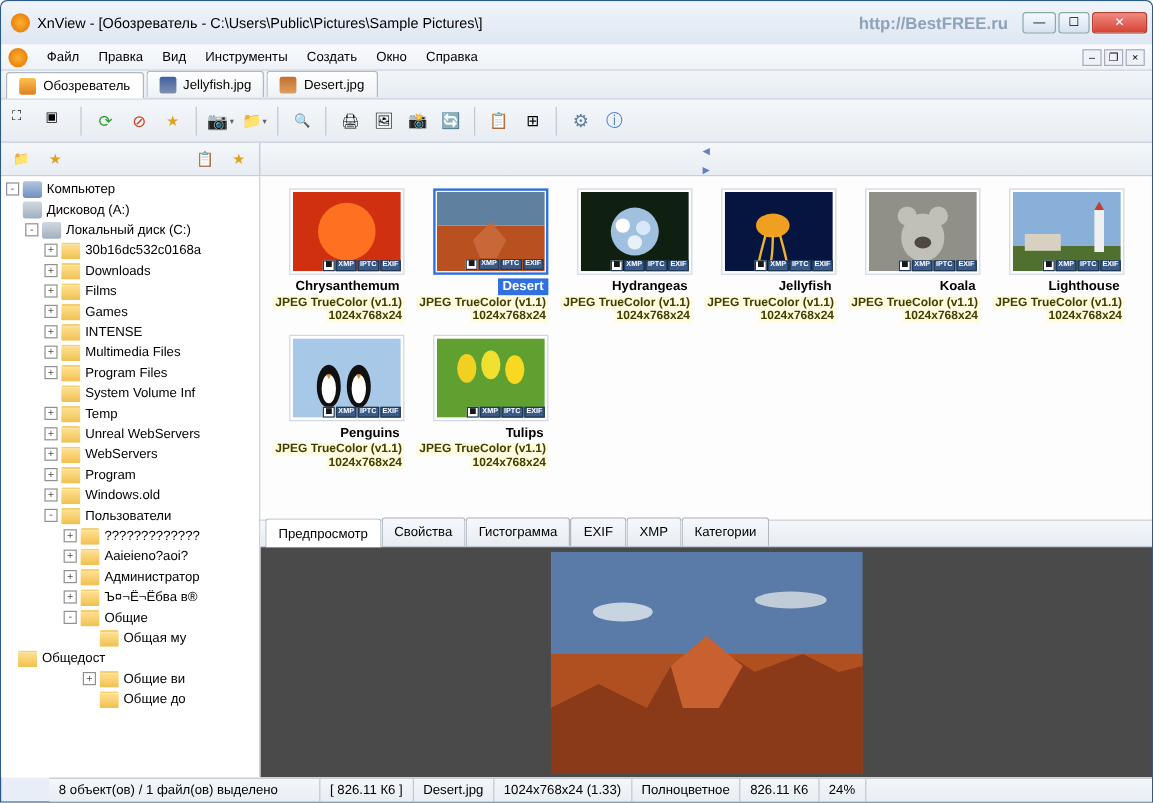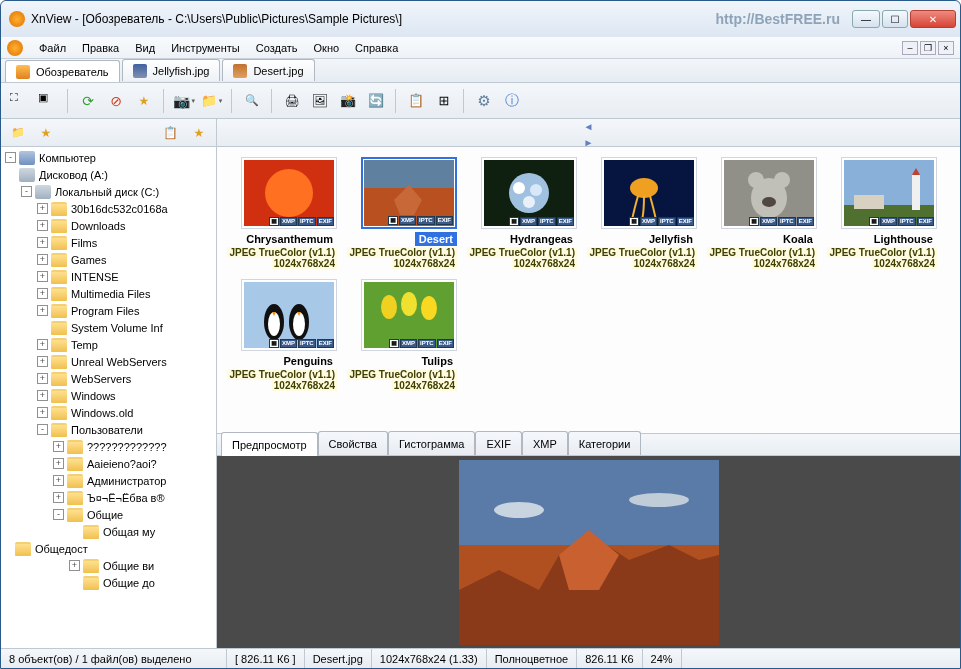--- a/index.html
+++ b/index.html
@@ -66,21 +66,21 @@
 .thumb .meta1 { font-size: 10px; background: #fffbe0; color: #404000; padding: 0 2px; margin-top: 1px; }
 .thumb .meta2 { font-size: 10px; background: #fffbe0; color: #404000; padding: 0 2px; }
 
 .previewpane { height: 215px; border-top: 1px solid #c0c8d2; display: flex; flex-direction: column; }
 .ptabs { height: 22px; background: linear-gradient(#f4f7fa,#e8edf3); display: flex; align-items: flex-end; padding: 0 4px; border-bottom: 1px solid #c0c8d2; }
 .ptab { height: 24px; padding: 0 10px; border: 1px solid #b0b8c2; border-bottom: none; background: linear-gradient(#f5f8fb,#e8ecf2); border-radius: 3px 3px 0 0; margin-right: 0; display: flex; align-items: center; font-size: 11px; }
 .ptab.active { background: #fff; position: relative; top: 1px; }
 .preview { flex: 1; background: #4a4a4a; display: flex; align-items: center; justify-content: center; overflow: hidden; }
 .preview .pimg { width: 260px; height: 185px; }
 
-.status { height: 20px; background: linear-gradient(#f4f7fa,#e8edf3); border-top: 1px solid #c0c8d2; display: flex; align-items: flex-end; font-size: 11px; }
+.status { height: 20px; background: linear-gradient(#f4f7fa,#e8edf3); border-top: 1px solid #c0c8d2; display: flex; align-items: flex-end; font-size: 11px; margin-left: 40px; }
 .status .cell { padding: 0 8px; border-right: 1px solid #c0c8d2; height: 100%; display: flex; align-items: center; }
 
 
 .g-arrow-l::before{content:"◄";color:#6080c0;font-size:10px;}
 .g-arrow-r::before{content:"►";color:#6080c0;font-size:10px;}
 .g-starf::before{content:"★";color:#e0a020;font-size:12px;}
 .g-refresh::before{content:"⟳";color:#30a030;font-size:14px;}
 .g-gear::before{content:"⚙";color:#6080a0;font-size:15px;}
 .g-info::before{content:"ⓘ";color:#5080d0;font-size:14px;}
 .g-find::before{content:"🔍";font-size:11px;}
@@ -294,21 +294,21 @@
           <div class="tlabel">Unreal WebServers</div>
         </div>
         <div class="tnode" style="padding-left: 36px;">
           <div class="texp">+</div>
           <div class="tico2 folder"></div>
           <div class="tlabel">WebServers</div>
         </div>
         <div class="tnode" style="padding-left: 36px;">
           <div class="texp">+</div>
           <div class="tico2 folder"></div>
-          <div class="tlabel">Windows</div>
+          <div class="tlabel">Program</div>
         </div>
         <div class="tnode" style="padding-left: 36px;">
           <div class="texp">+</div>
           <div class="tico2 folder"></div>
           <div class="tlabel">Windows.old</div>
         </div>
         <div class="tnode" style="padding-left: 36px;">
           <div class="texp">-</div>
           <div class="tico2 folder"></div>
           <div class="tlabel">Пользователи</div>

